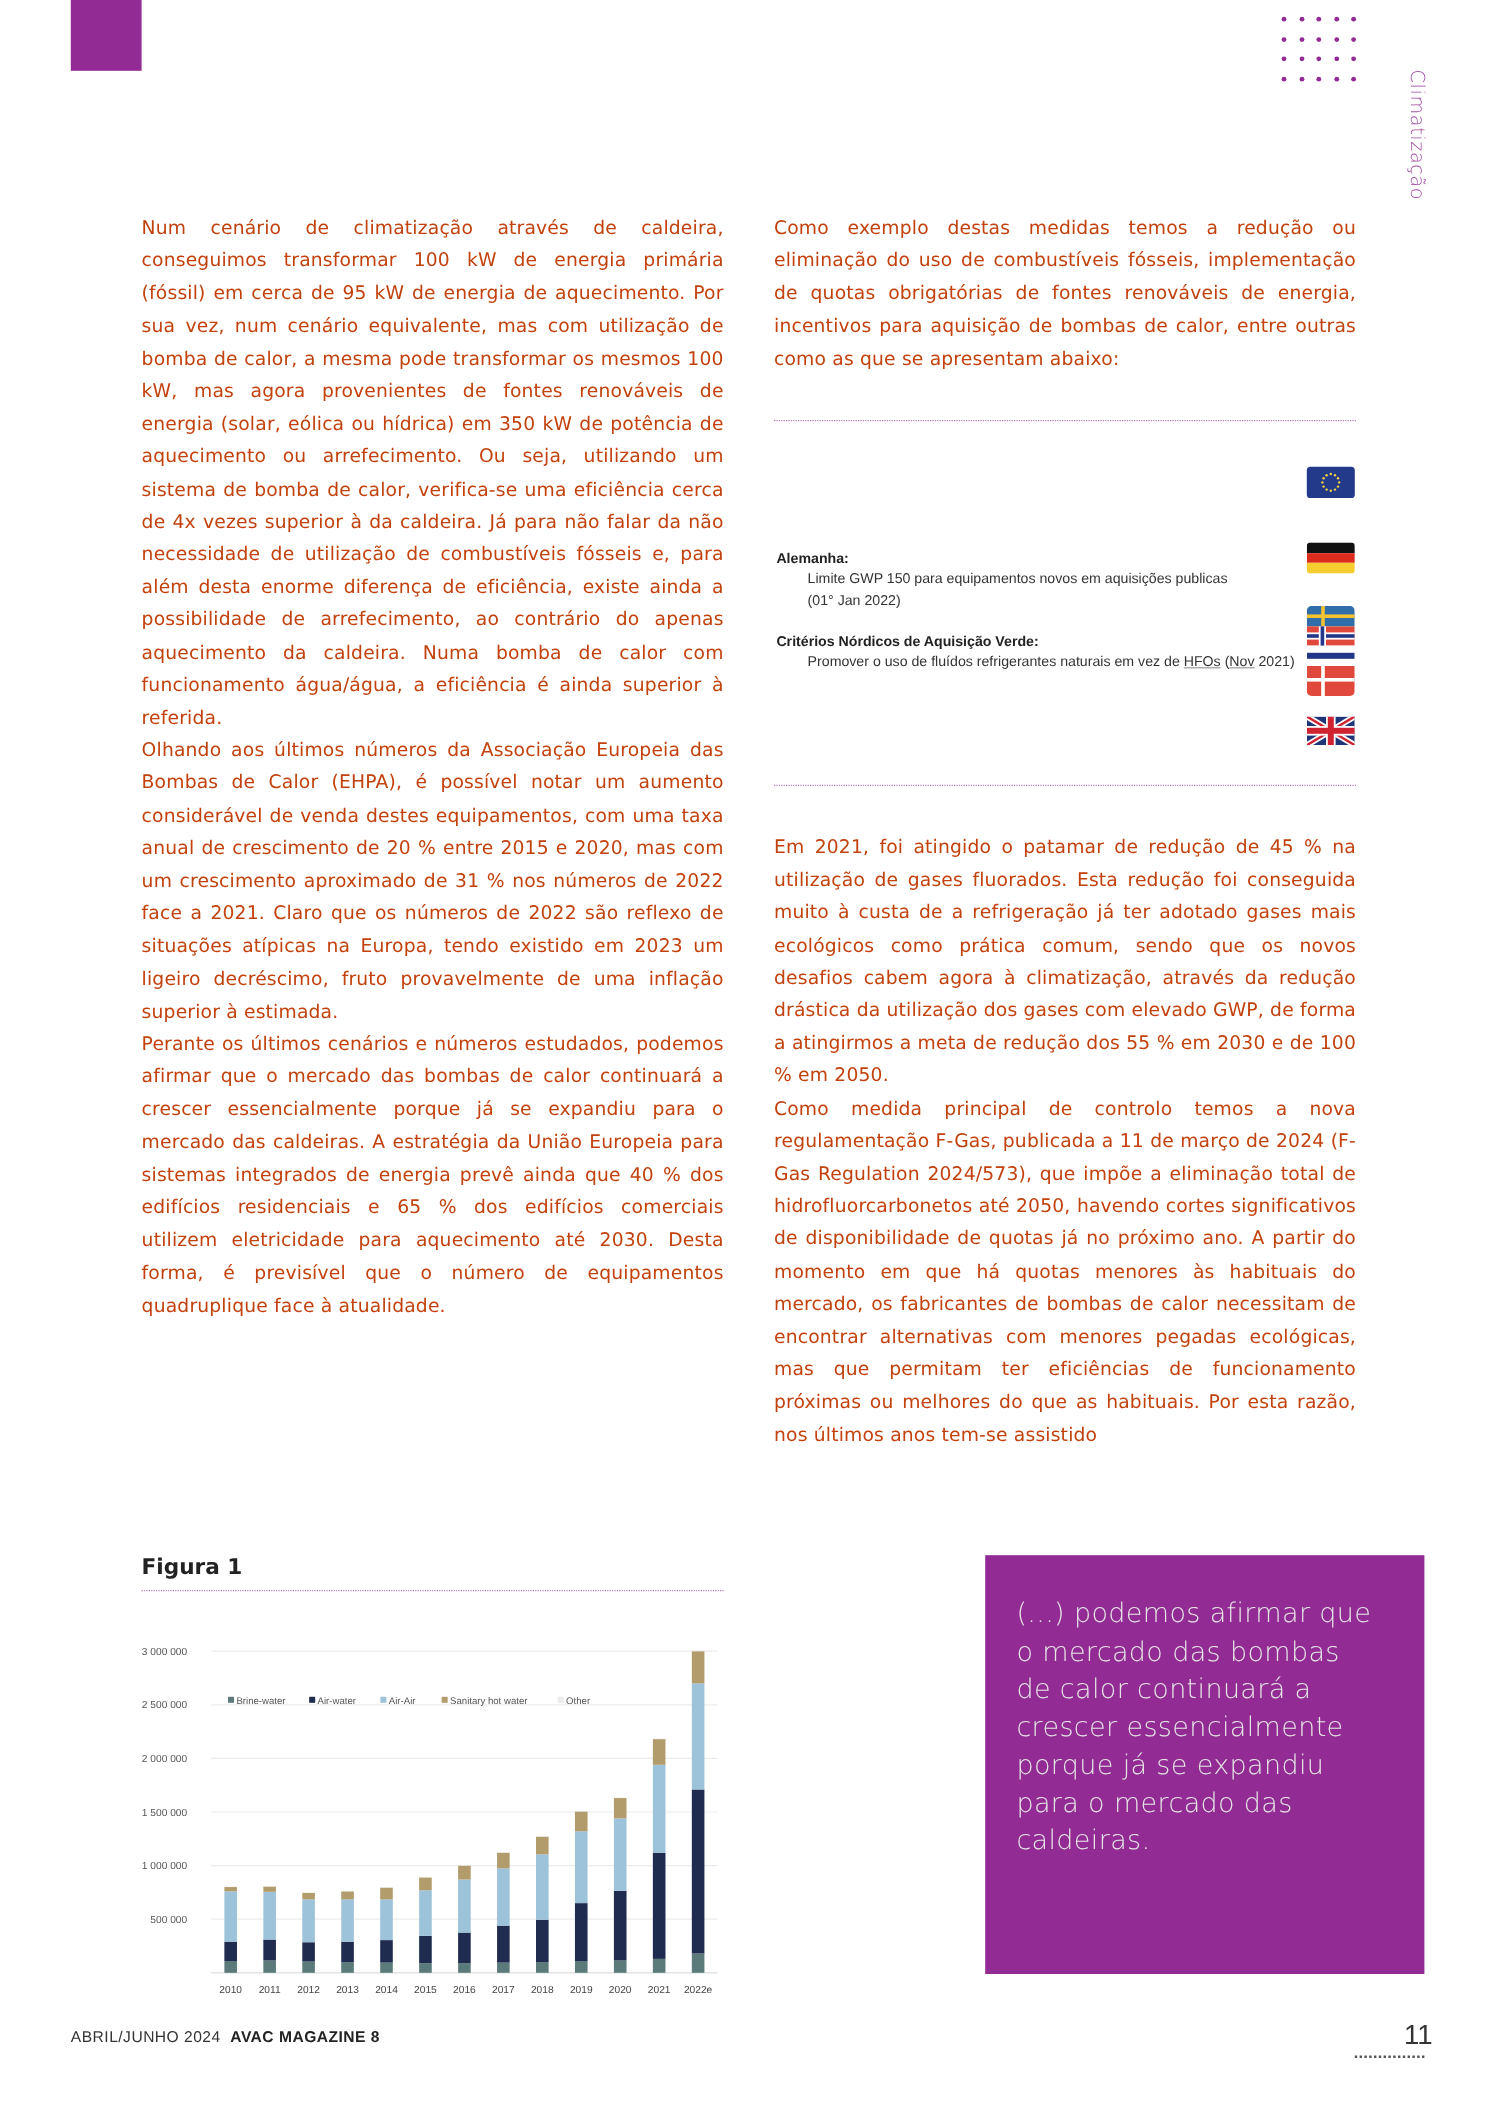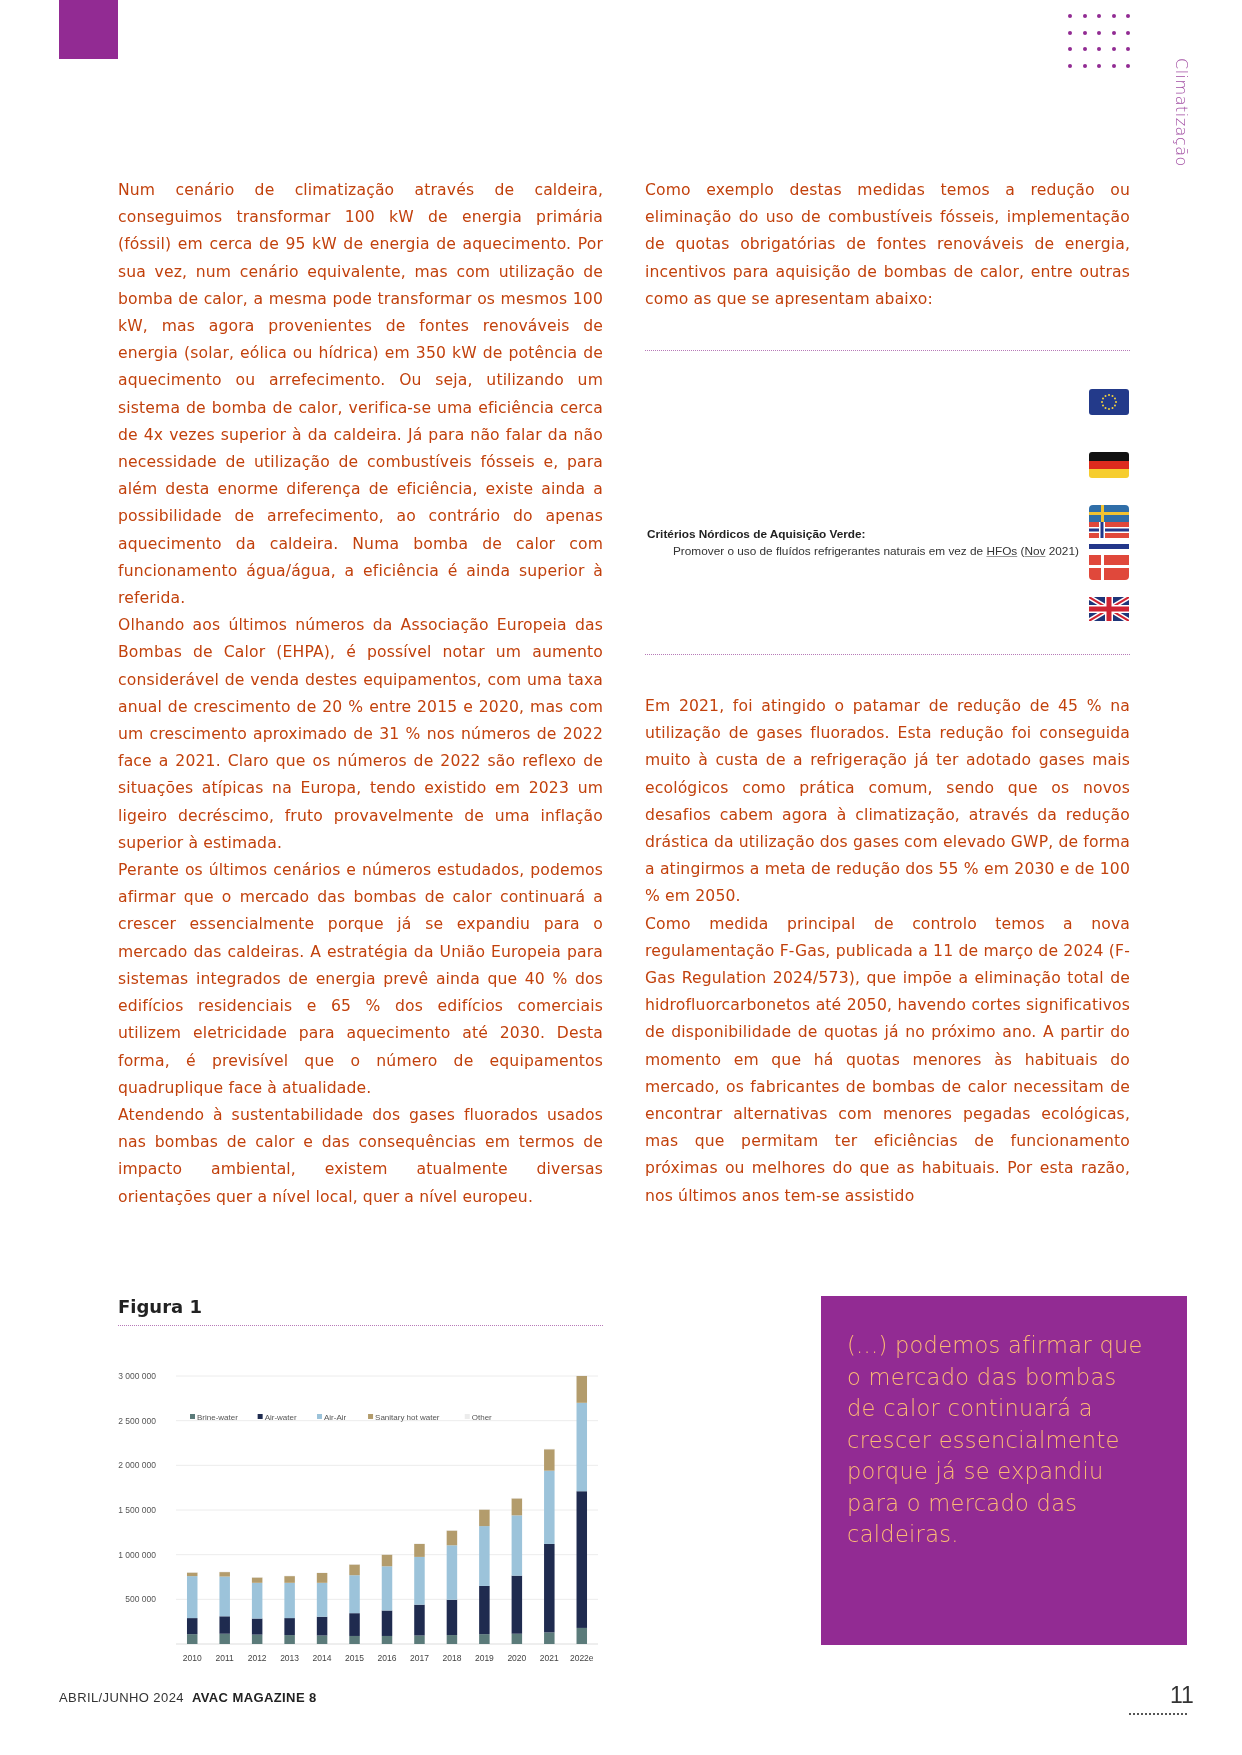--- a/index.html
+++ b/index.html
@@ -21,21 +21,21 @@
   .policy-group{position:absolute;left:2px;font-size:11.8px;line-height:17.3px;color:#333;}
   .policy-group .head{font-weight:bold;color:#222;}
   .policy-group .head .norm{font-weight:normal;}
   .policy-group .item{padding-left:26px;}
   .u{text-decoration:underline;text-decoration-color:#999;}
   .flag{position:absolute;left:444px;width:40px;border-radius:3px;overflow:hidden;}
   .figure{position:absolute;left:118px;top:1296px;width:485px;}
   .figure-title{font-family:"DejaVu Sans",sans-serif;font-weight:bold;font-size:18px;color:#222;}
   .figure .fig-line{margin-top:8px;border-top:1.5px dotted #b77ab8;}
   .chart{position:relative;width:485px;height:355px;margin-top:10px;font-family:"Liberation Sans",sans-serif;}
-  .quote{position:absolute;left:821px;top:1296px;width:366px;height:349px;background:#922b93;color:#fdba74;}
+  .quote{position:absolute;left:821px;top:1296px;width:366px;height:349px;background:#922b93;color:#e5e5e5;}
   .quote-text{position:absolute;left:26px;top:34px;width:300px;font-family:"DejaVu Sans",sans-serif;font-size:22.5px;line-height:31.5px;font-weight:300;letter-spacing:0.3px;}
   .footer-left{position:absolute;left:59px;top:1690px;font-family:"Liberation Sans",sans-serif;font-size:13px;color:#333;letter-spacing:0.4px;}
   .footer-left b{margin-left:8px;font-weight:bold;color:#222;}
   .page-num{position:absolute;left:1170px;top:1682px;font-family:"Liberation Sans",sans-serif;font-size:23px;color:#333;font-weight:300;}
   .page-dots{position:absolute;left:1129px;top:1713px;width:58px;border-top:2px dotted #555;}
 </style>
 </head>
 <body>
 
 <div class="corner-block"></div>
@@ -68,21 +68,20 @@
       <span></span>
       <span></span>
     </div>
 </div>
 <div class="section-label">Climatização</div>
 
 <div class="col col-left">
   <p>Num cenário de climatização através de caldeira, conseguimos transformar 100 kW de energia primária (fóssil) em cerca de 95 kW de energia de aquecimento. Por sua vez, num cenário equivalente, mas com utilização de bomba de calor, a mesma pode transformar os mesmos 100 kW, mas agora provenientes de fontes renováveis de energia (solar, eólica ou hídrica) em 350 kW de potência de aquecimento ou arrefecimento. Ou seja, utilizando um sistema de bomba de calor, verifica-se uma eficiência cerca de 4x vezes superior à da caldeira. Já para não falar da não necessidade de utilização de combustíveis fósseis e, para além desta enorme diferença de eficiência, existe ainda a possibilidade de arrefecimento, ao contrário do apenas aquecimento da caldeira. Numa bomba de calor com funcionamento água/água, a eficiência é ainda superior à referida.</p>
   <p>Olhando aos últimos números da Associação Europeia das Bombas de Calor (EHPA), é possível notar um aumento considerável de venda destes equipamentos, com uma taxa anual de crescimento de 20 % entre 2015 e 2020, mas com um crescimento aproximado de 31 % nos números de 2022 face a 2021. Claro que os números de 2022 são reflexo de situações atípicas na Europa, tendo existido em 2023 um ligeiro decréscimo, fruto provavelmente de uma inflação superior à estimada.</p>
   <p>Perante os últimos cenários e números estudados, podemos afirmar que o mercado das bombas de calor continuará a crescer essencialmente porque já se expandiu para o mercado das caldeiras. A estratégia da União Europeia para sistemas integrados de energia prevê ainda que 40 % dos edifícios residenciais e 65 % dos edifícios comerciais utilizem eletricidade para aquecimento até 2030. Desta forma, é previsível que o número de equipamentos quadruplique face à atualidade.</p>
-  <p>Atendendo à sustentabilidade dos gases fluorados usados nas bombas de calor e das consequências em termos de impacto ambiental, existem atualmente diversas orientações quer a nível local, quer a nível europeu.</p>
 </div>
 
 <div class="col col-right-top">
   <p>Como exemplo destas medidas temos a redução ou eliminação do uso de combustíveis fósseis, implementação de quotas obrigatórias de fontes renováveis de energia, incentivos para aquisição de bombas de calor, entre outras como as que se apresentam abaixo:</p>
 </div>
 
 <div class="policy-box">
   <div class="dotted-line top-line"></div>
 
   <div class="flag" style="top:39px;height:26px;background:#233a8a;">
@@ -97,20 +96,25 @@
           <circle cx="20" cy="20" r="1"></circle>
           <circle cx="16.5" cy="19" r="1"></circle>
         <circle cx="14" cy="16.5" r="1"></circle>
           <circle cx="13" cy="13" r="1"></circle>
           <circle cx="14" cy="9.5" r="1"></circle>
           <circle cx="16.5" cy="7" r="1"></circle>
       </g>
     </svg>
   </div>
 
+  <div class="policy-group" style="top:107px;">
+    <div class="head">Alemanha:</div>
+    <div class="item">Limite GWP 150 para equipamentos novos em aquisições publicas</div>
+    <div class="item">(01° Jan 2022)</div>
+  </div>
   <div class="flag" style="top:102px;height:26px;">
     <div style="height:33.3%;background:#111;"></div>
     <div style="height:33.3%;background:#dd2b1e;"></div>
     <div style="height:33.4%;background:#f6cd2f;"></div>
   </div>
 
   <div class="policy-group" style="top:176px;">
     <div class="head">Critérios Nórdicos de Aquisição Verde:</div>
     <div class="item"><span>Promover o uso de fluídos refrigerantes naturais em vez de </span><span class="u">HFOs</span><span> (</span><span class="u">Nov</span><span> 2021)</span></div>
   </div>

